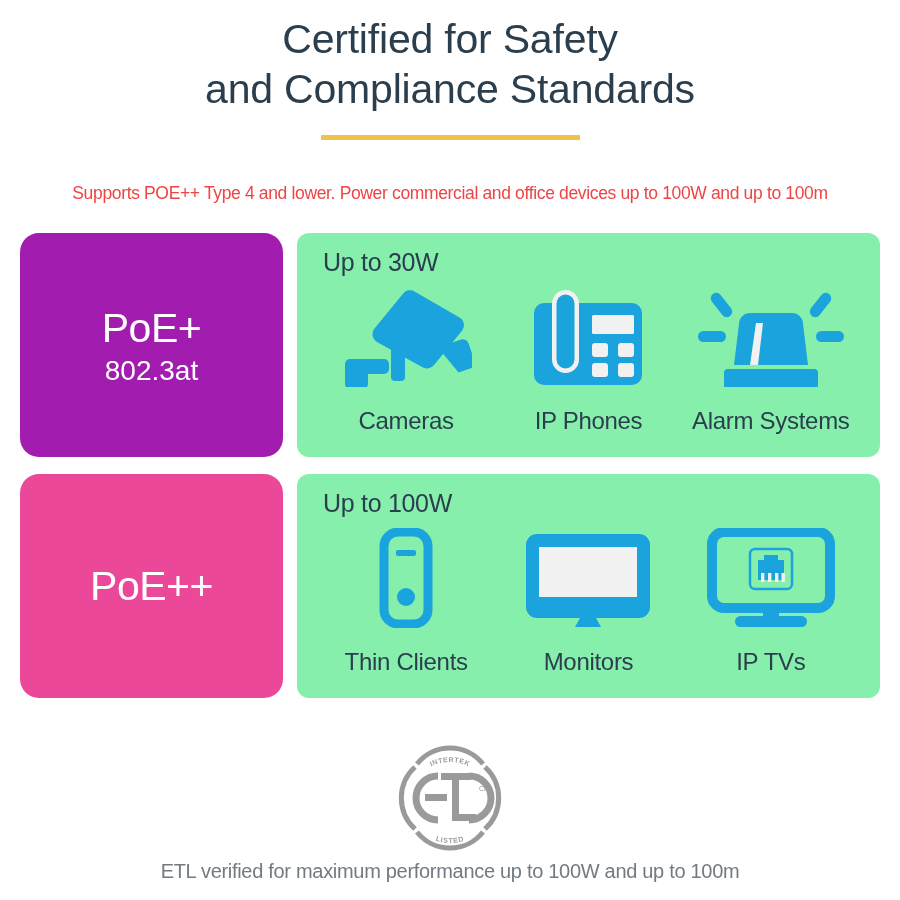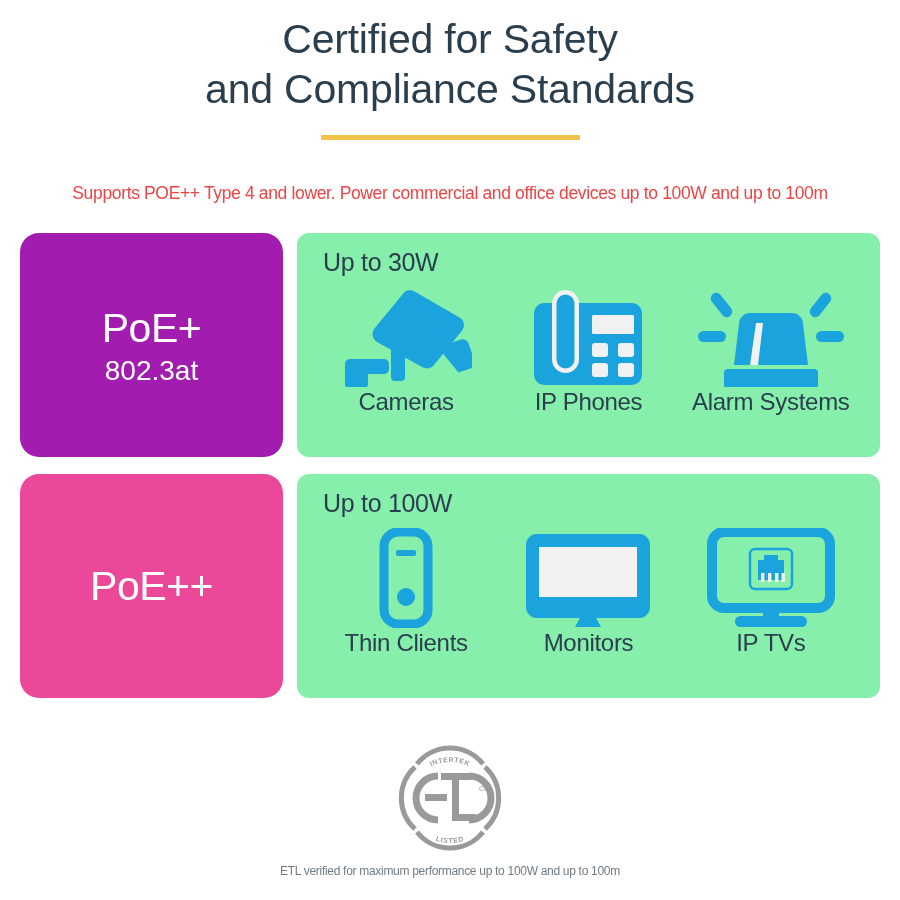--- a/index.html
+++ b/index.html
@@ -126,21 +126,21 @@
     align-items: center;
     width: 180px;
   }
   .device-icon {
     height: 104px;
     display: flex;
     align-items: flex-end;
     justify-content: center;
   }
   .device-label {
-    margin-top: 0;
+    margin-top: 19px;
     font-size: 24px;
     line-height: 30px;
     color: #2b3e4e;
     font-weight: 400;
     letter-spacing: -0.3px;
     white-space: nowrap;
     text-align: right;
   }
 
   
@@ -150,21 +150,21 @@
     top: 742px;
     width: 900px;
     text-align: center;
   }
   .etl-wrap {
     display: flex;
     justify-content: center;
   }
   .footer-note {
     margin-top: 6px;
-    font-size: 12px;
+    font-size: 20px;
     line-height: 22px;
     color: #707b83;
     font-weight: 400;
     letter-spacing: -0.3px;
   }
 </style>
 </head>
 <body>
 
 <div class="header">

